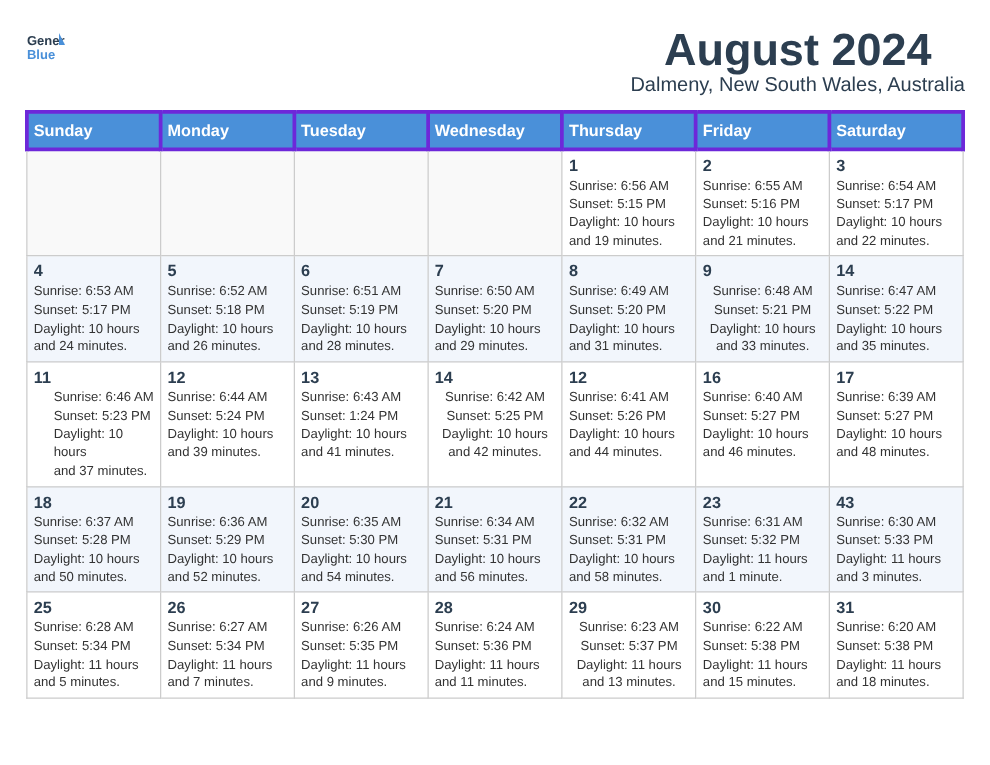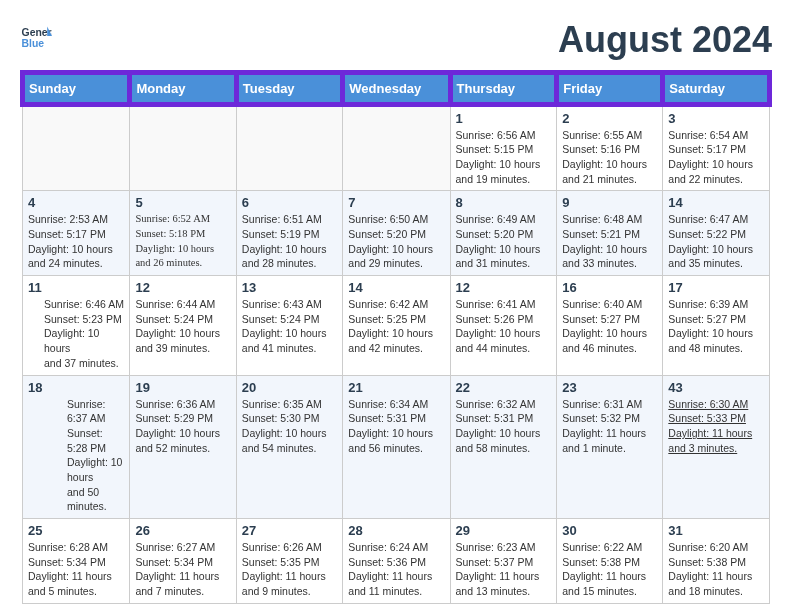--- a/index.html
+++ b/index.html
@@ -43,21 +43,21 @@
       border-collapse: collapse;
       border: 1px solid #ccc;
     }
     .calendar th {
       background: #4a90d9;
       color: #fff;
       font-size: 13px;
       font-weight: bold;
       padding: 6px 4px;
       text-align: left;
-      border: 5px solid #6d28d9;
+      border: 3px solid #6d28d9;
     }
     .calendar td {
       vertical-align: top;
       border: 1px solid #ccc;
       padding: 4px 5px;
       width: 108px;
       min-height: 80px;
       background: #fff;
       font-size: 11px;
       color: #333;
@@ -90,20 +90,21 @@
 <div class="header">
   <div class="logo">
     <svg class="logo-icon" viewBox="0 0 40 40">
       <text x="2" y="20" font-size="13" font-weight="bold" fill="#2c3e50">General</text>
       <text x="2" y="34" font-size="13" font-weight="bold" fill="#4a90d9">Blue</text>
       <polygon points="34,8 40,20 34,20" fill="#4a90d9"></polygon>
     </svg>
   </div>
   <div class="title-block">
     <div class="month-year">August 2024</div>
+    <div class="location">Dalmeny, New South Wales, Australia</div>
   </div>
 </div>
 
 <table class="calendar">
   <thead>
     <tr>
     <th>Sunday</th>
         <th>Monday</th>
         <th>Tuesday</th>
         <th>Wednesday</th>
@@ -136,28 +137,28 @@
           <span class="day-num">3</span>
           <div class="day-info" style="white-space: pre-line;">Sunrise: 6:54 AM
 Sunset: 5:17 PM
 Daylight: 10 hours
 and 22 minutes.</div>
         </td>
       </tr>
       <tr>
         <td>
           <span class="day-num">4</span>
-          <div class="day-info" style="white-space: pre-line;">Sunrise: 2:53 AM
+          <div class="day-info" style="white-space: pre-line;">Sunrise: 6:53 AM
 Sunset: 5:17 PM
 Daylight: 10 hours
 and 24 minutes.</div>
         </td>
         <td>
           <span class="day-num">5</span>
-          <div class="day-info" style="white-space: pre-line; font-family: Liberation Serif, serif;">Sunrise: 6:52 AM
+          <div class="day-info" style="white-space: pre-line;">Sunrise: 6:52 AM
 Sunset: 5:18 PM
 Daylight: 10 hours
 and 26 minutes.</div>
         </td>
         <td>
           <span class="day-num">6</span>
           <div class="day-info" style="white-space: pre-line;">Sunrise: 6:51 AM
 Sunset: 5:19 PM
 Daylight: 10 hours
 and 28 minutes.</div>
@@ -171,21 +172,21 @@
         </td>
         <td>
           <span class="day-num">8</span>
           <div class="day-info" style="white-space: pre-line;">Sunrise: 6:49 AM
 Sunset: 5:20 PM
 Daylight: 10 hours
 and 31 minutes.</div>
         </td>
         <td>
           <span class="day-num">9</span>
-          <div class="day-info" style="white-space: pre-line;">Sunrise: 6:48 AM
+          <div class="day-info" style="white-space: pre-line; text-align: center;">Sunrise: 6:48 AM
 Sunset: 5:21 PM
 Daylight: 10 hours
 and 33 minutes.</div>
         </td>
         <td>
           <span class="day-num">14</span>
           <div class="day-info" style="white-space: pre-line;">Sunrise: 6:47 AM
 Sunset: 5:22 PM
 Daylight: 10 hours
 and 35 minutes.</div>
@@ -202,27 +203,27 @@
         <td>
           <span class="day-num">12</span>
           <div class="day-info" style="white-space: pre-line;">Sunrise: 6:44 AM
 Sunset: 5:24 PM
 Daylight: 10 hours
 and 39 minutes.</div>
         </td>
         <td>
           <span class="day-num">13</span>
           <div class="day-info" style="white-space: pre-line;">Sunrise: 6:43 AM
-Sunset: 5:24 PM
+Sunset: 1:24 PM
 Daylight: 10 hours
 and 41 minutes.</div>
         </td>
         <td>
           <span class="day-num">14</span>
-          <div class="day-info" style="white-space: pre-line;">Sunrise: 6:42 AM
+          <div class="day-info" style="white-space: pre-line; text-align: center;">Sunrise: 6:42 AM
 Sunset: 5:25 PM
 Daylight: 10 hours
 and 42 minutes.</div>
         </td>
         <td>
           <span class="day-num">12</span>
           <div class="day-info" style="white-space: pre-line;">Sunrise: 6:41 AM
 Sunset: 5:26 PM
 Daylight: 10 hours
 and 44 minutes.</div>
@@ -238,21 +239,21 @@
           <span class="day-num">17</span>
           <div class="day-info" style="white-space: pre-line;">Sunrise: 6:39 AM
 Sunset: 5:27 PM
 Daylight: 10 hours
 and 48 minutes.</div>
         </td>
       </tr>
       <tr>
         <td>
           <span class="day-num">18</span>
-          <div class="day-info" style="white-space: pre-line; margin-left: 39px;">Sunrise: 6:37 AM
+          <div class="day-info" style="white-space: pre-line;">Sunrise: 6:37 AM
 Sunset: 5:28 PM
 Daylight: 10 hours
 and 50 minutes.</div>
         </td>
         <td>
           <span class="day-num">19</span>
           <div class="day-info" style="white-space: pre-line;">Sunrise: 6:36 AM
 Sunset: 5:29 PM
 Daylight: 10 hours
 and 52 minutes.</div>
@@ -280,21 +281,21 @@
         </td>
         <td>
           <span class="day-num">23</span>
           <div class="day-info" style="white-space: pre-line;">Sunrise: 6:31 AM
 Sunset: 5:32 PM
 Daylight: 11 hours
 and 1 minute.</div>
         </td>
         <td>
           <span class="day-num">43</span>
-          <div class="day-info" style="white-space: pre-line; text-decoration: underline;">Sunrise: 6:30 AM
+          <div class="day-info" style="white-space: pre-line;">Sunrise: 6:30 AM
 Sunset: 5:33 PM
 Daylight: 11 hours
 and 3 minutes.</div>
         </td>
       </tr>
       <tr>
         <td>
           <span class="day-num">25</span>
           <div class="day-info" style="white-space: pre-line;">Sunrise: 6:28 AM
 Sunset: 5:34 PM
@@ -317,21 +318,21 @@
         </td>
         <td>
           <span class="day-num">28</span>
           <div class="day-info" style="white-space: pre-line;">Sunrise: 6:24 AM
 Sunset: 5:36 PM
 Daylight: 11 hours
 and 11 minutes.</div>
         </td>
         <td>
           <span class="day-num">29</span>
-          <div class="day-info" style="white-space: pre-line;">Sunrise: 6:23 AM
+          <div class="day-info" style="white-space: pre-line; text-align: center;">Sunrise: 6:23 AM
 Sunset: 5:37 PM
 Daylight: 11 hours
 and 13 minutes.</div>
         </td>
         <td>
           <span class="day-num">30</span>
           <div class="day-info" style="white-space: pre-line;">Sunrise: 6:22 AM
 Sunset: 5:38 PM
 Daylight: 11 hours
 and 15 minutes.</div>

